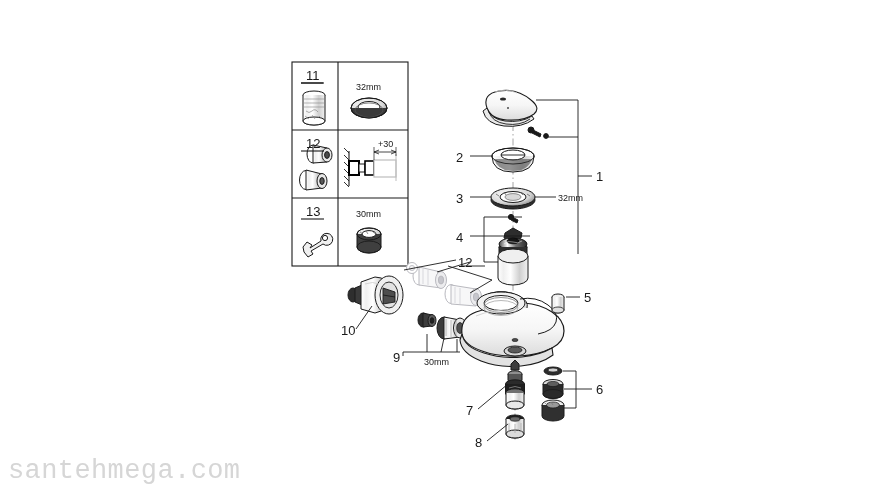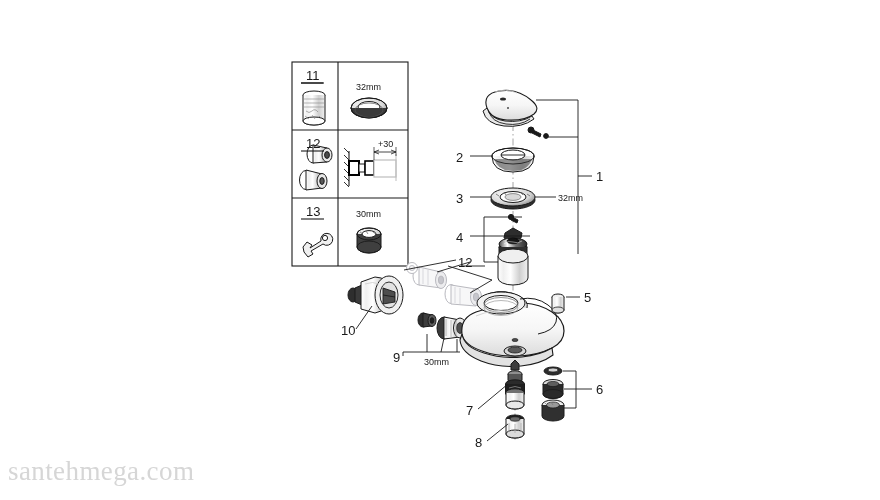--- a/index.html
+++ b/index.html
@@ -24,21 +24,21 @@
     position: absolute;
     left: 0; top: 0;
     width: 880px;
     height: 500px;
     display: block;
   }
   .watermark {
     position: absolute;
     left: 8px;
     top: 452px;
-    font-family: Liberation Serif, serif;
+    font-family: Liberation Mono, monospace;
     font-size: 27px;
     letter-spacing: 0.4px;
     color: #d6d6d6;
     white-space: nowrap;
     user-select: none;
   }
   text { font-family: "Liberation Sans", sans-serif; }
 </style>
 </head>
 <body>

